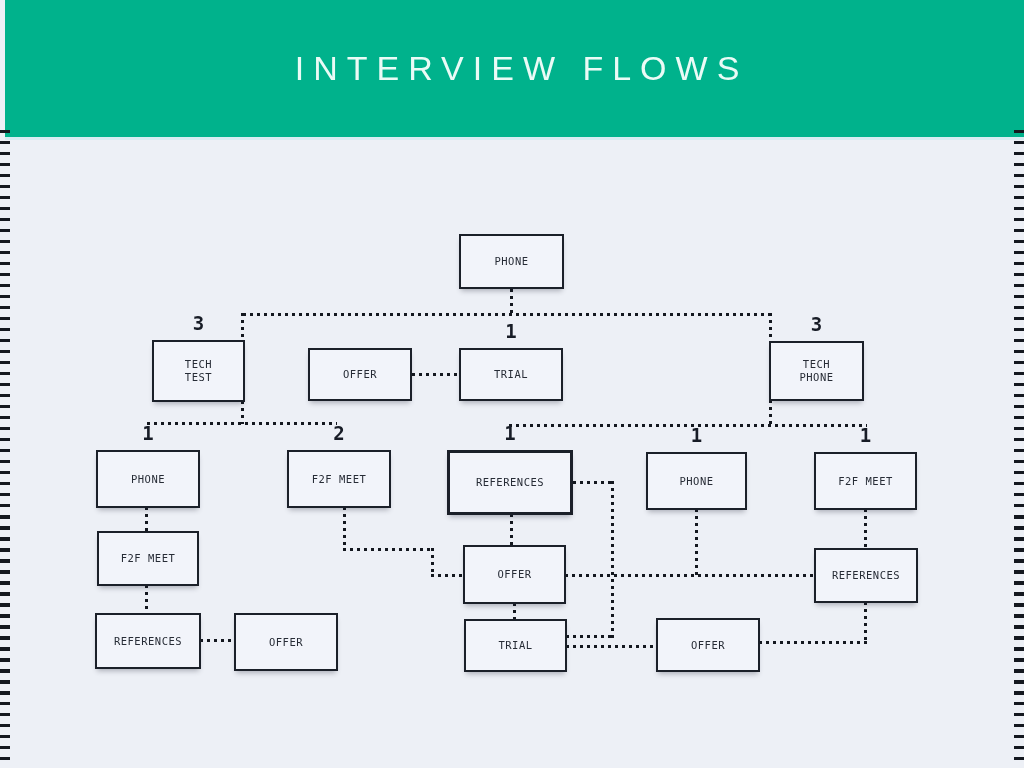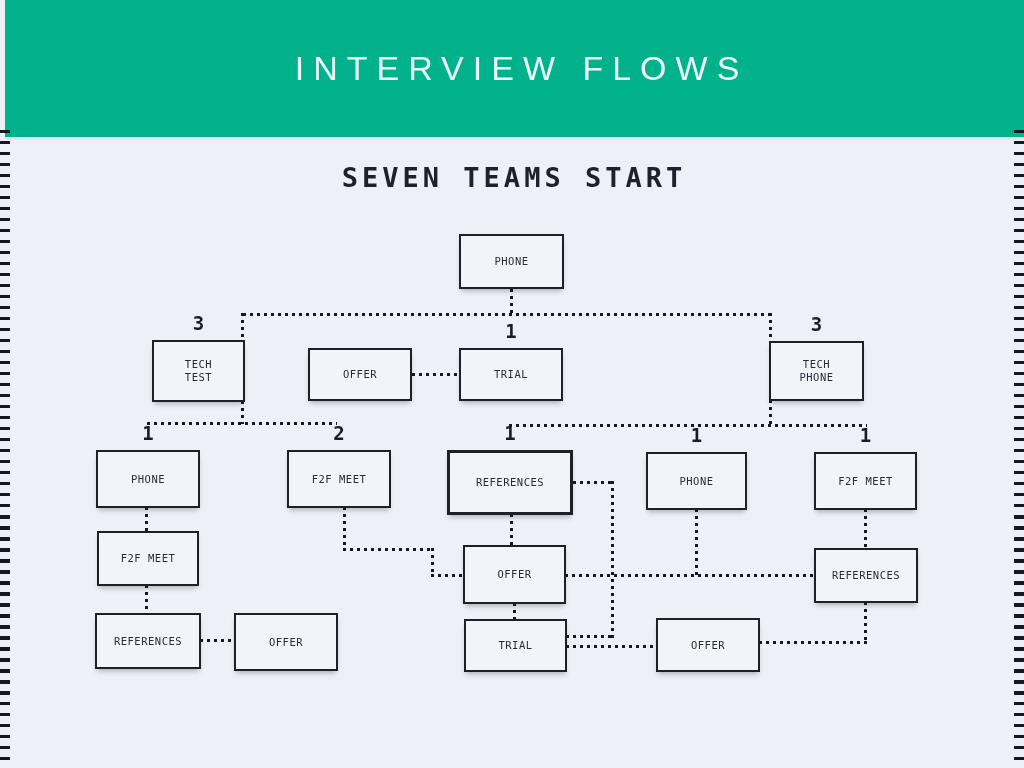--- a/index.html
+++ b/index.html
@@ -68,21 +68,20 @@
 
 <div id="page">
 
   <div id="header">
     <div id="header-title">INTERVIEW FLOWS</div>
   </div>
 
   <div id="tick-strip-left" class="tick-strip"></div>
   <div id="tick-strip-right" class="tick-strip"></div>
 
-  <div id="subtitle">SEVEN TEAMS START</div>
 
   <div id="diagram">
       <div class="conn v" style="left: 510px; top: 281px; height: 25px;"></div>
       <div class="conn h" style="left: 243px; top: 305px; width: 528px;"></div>
       <div class="conn v" style="left: 241px; top: 305px; height: 28px;"></div>
       <div class="conn v" style="left: 769px; top: 305px; height: 28px;"></div>
       <div class="conn h" style="left: 412px; top: 365px; width: 48px;"></div>
       <div class="conn v" style="left: 241px; top: 393px; height: 23px;"></div>
       <div class="conn h" style="left: 147px; top: 414px; width: 190px;"></div>
       <div class="conn v" style="left: 769px; top: 392px; height: 26px;"></div>

